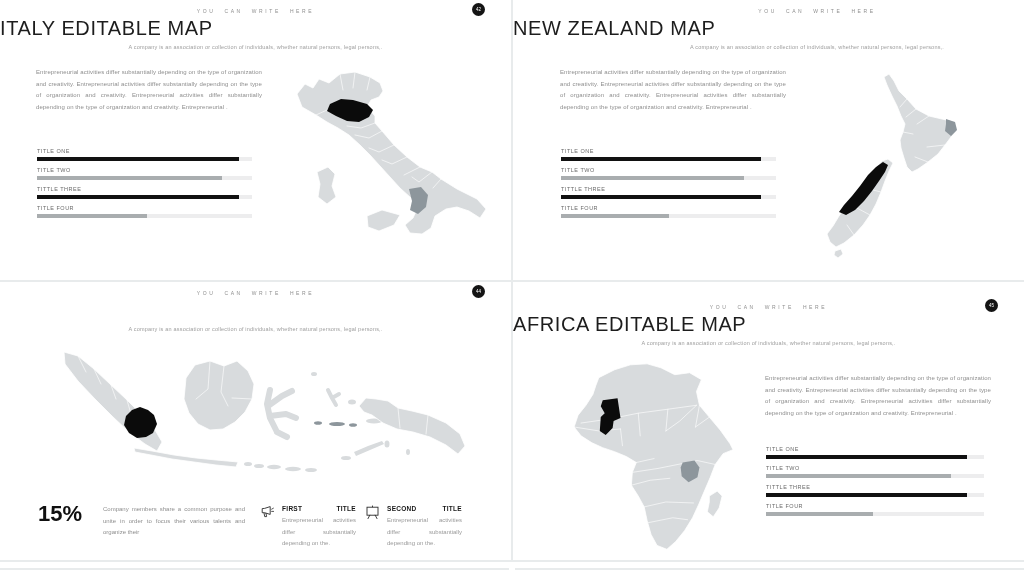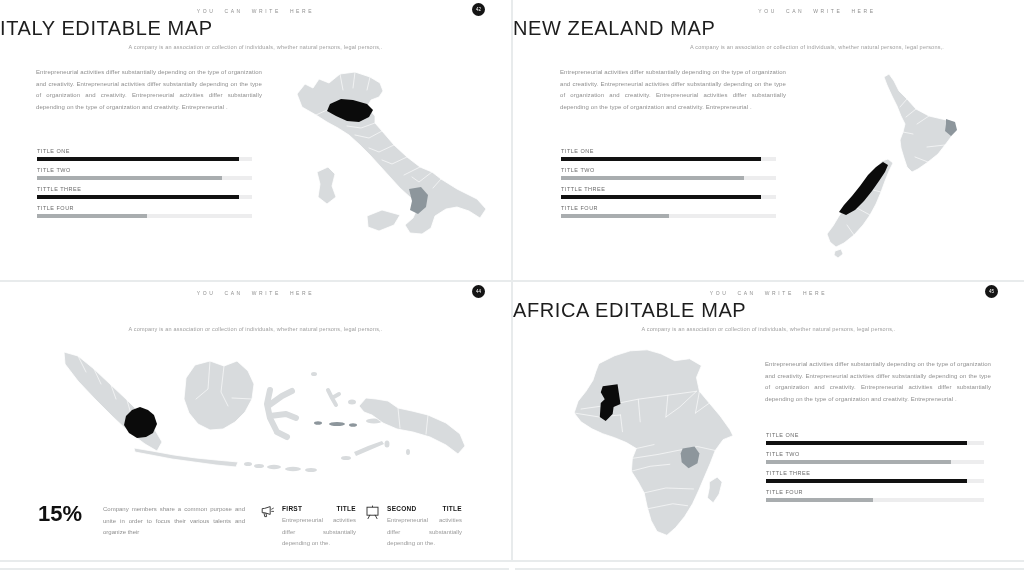--- a/index.html
+++ b/index.html
@@ -3,21 +3,21 @@
 <meta charset="utf-8">
 <style>
   html,body{margin:0;padding:0;background:#fff;}
   .canvas{position:relative;width:1024px;height:577px;background:#ffffff;overflow:hidden;
           font-family:"Liberation Sans",sans-serif;-webkit-font-smoothing:antialiased;}
   .divider{position:absolute;background:#e8ebec;}
   .card{position:absolute;background:#fff;overflow:hidden;}
   .card1{left:0;top:0;width:511px;height:280px;}
   .card2{left:513px;top:0;width:608px;height:280px;}
   .card3{left:0;top:282px;width:511px;height:278px;}
-  .card4{left:513px;top:282px;width:511px;height:278px;}
+  .card4{left:513px;top:296px;width:511px;height:278px;}
 
   .kicker{position:absolute;left:0;right:0;top:8px;text-align:center;font-size:5px;
           letter-spacing:2.6px;word-spacing:5px;color:#8f8f8f;}
   .title{position:absolute;left:0;right:0;top:17px;text-align:left;font-size:20px;
          letter-spacing:.6px;color:#1d1d1d;font-weight:400;}
   .subtitle{position:absolute;left:0;right:0;top:44px;text-align:center;font-size:5.5px;
             letter-spacing:.2px;color:#9d9d9d;}
   .badge{position:absolute;top:3px;width:13px;height:13px;border-radius:50%;background:#141414;
          color:#fff;font-size:4.5px;line-height:13px;text-align:center;}
   .badge-r{right:26px;}

